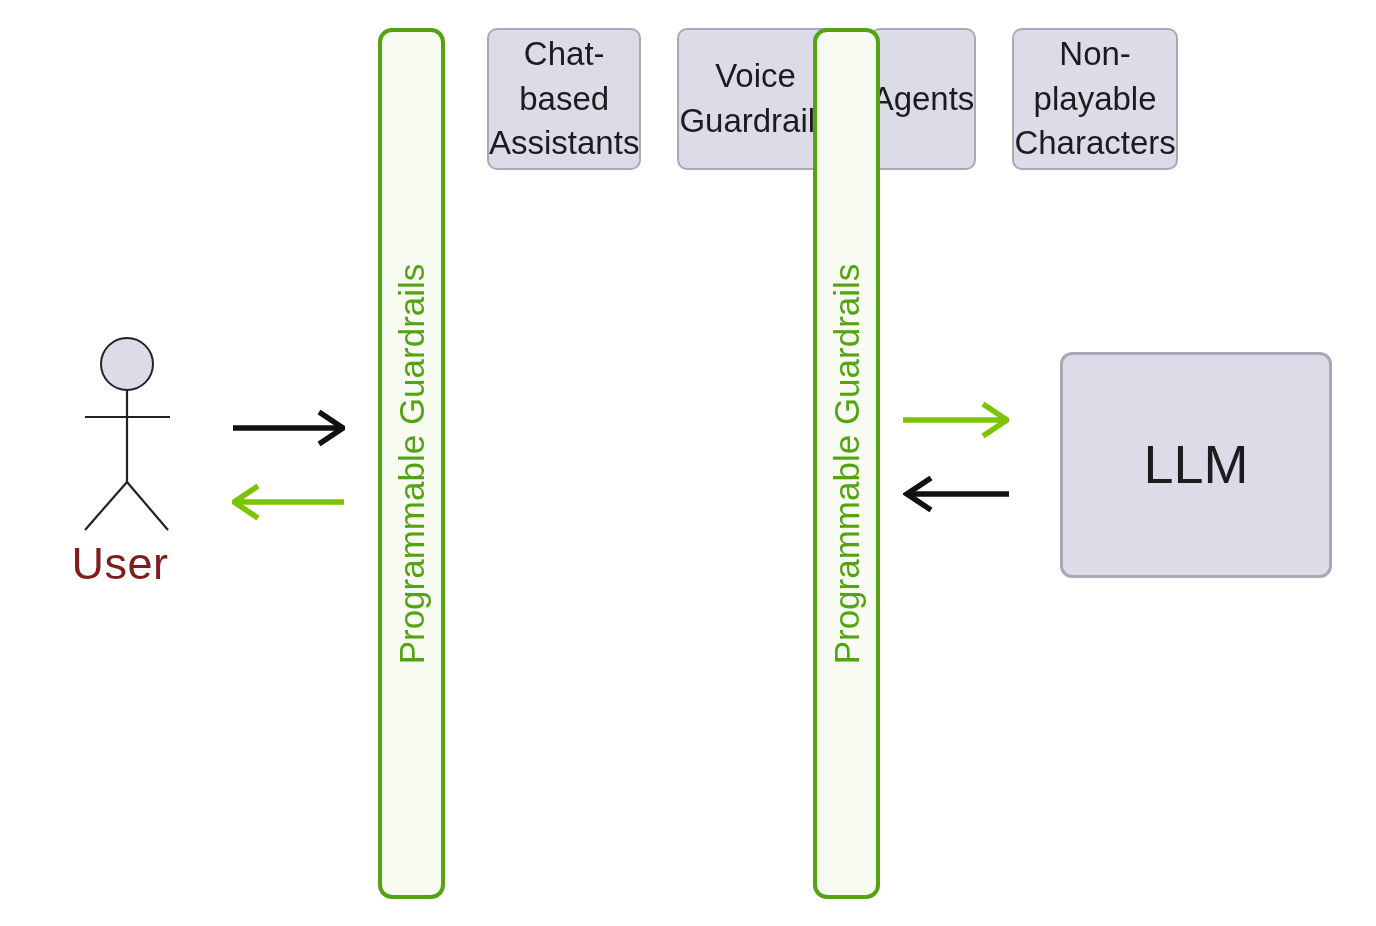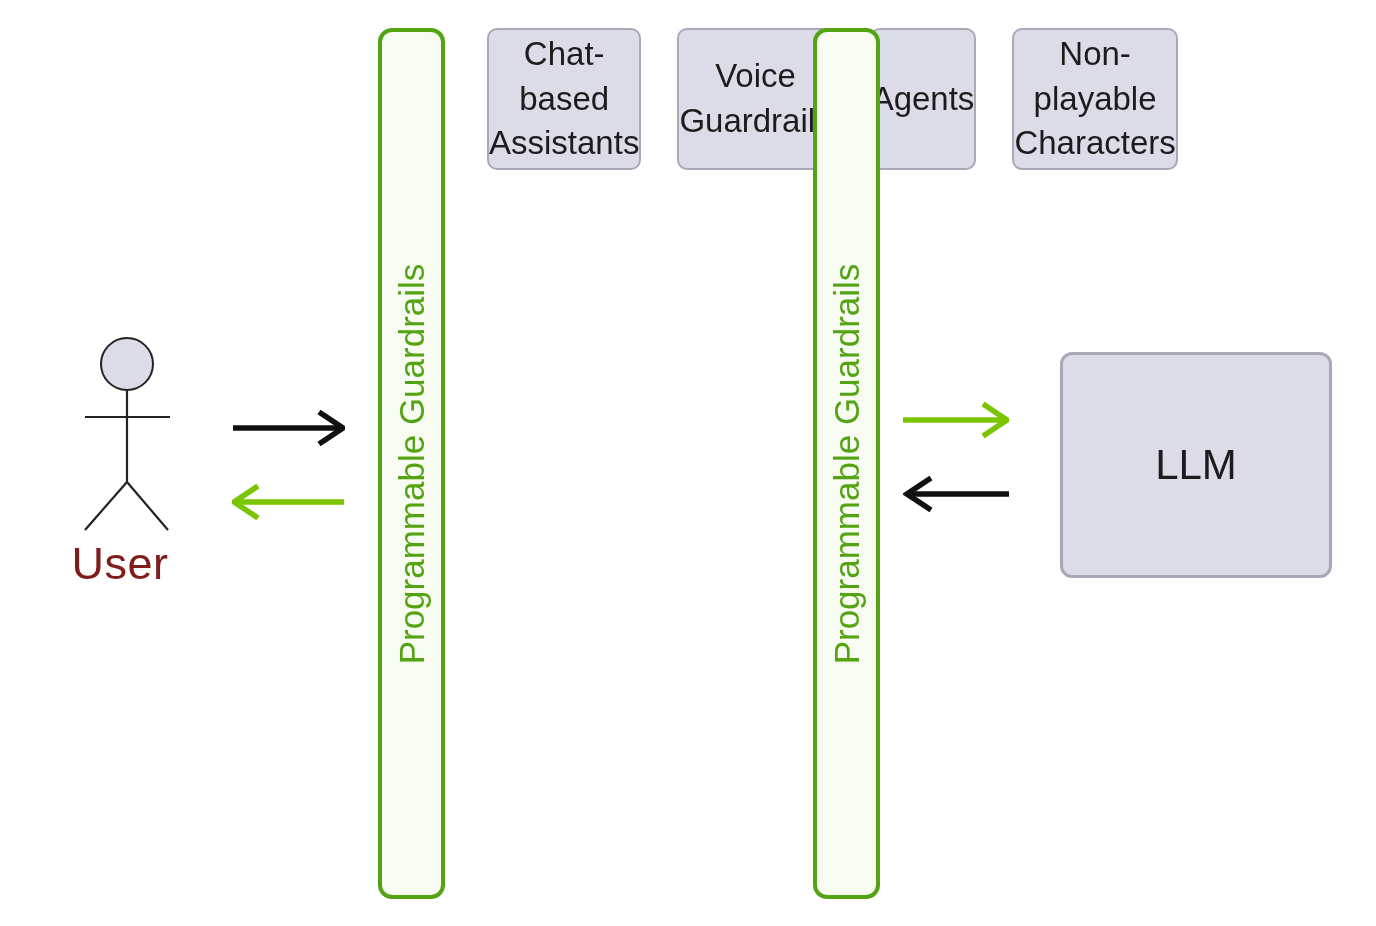--- a/index.html
+++ b/index.html
@@ -69,21 +69,21 @@
   .node-label {
     font-size: 33px; line-height: 1.36; text-align: center;
     white-space: pre-line;
   }
 
   
   .llm-node {
     position: absolute; left: 1060px; top: 352px; width: 272px; height: 226px;
     border-width: 3px; border-radius: 12px;
   }
-  .llm-label { font-size: 42px; text-align: center; }
+  .llm-label { font-size: 54px; text-align: center; }
 </style>
 </head>
 <body>
 
 <div class="canvas">
 
   <svg class="user-figure" width="135" height="210" viewBox="0 0 135 210">
     <circle cx="67" cy="34" r="26" fill="#dcdce8" stroke="#222222" stroke-width="2"></circle>
     <line x1="67" y1="60" x2="67" y2="152" stroke="#222222" stroke-width="2.2"></line>
     <line x1="25" y1="87" x2="110" y2="87" stroke="#222222" stroke-width="2.2"></line>

